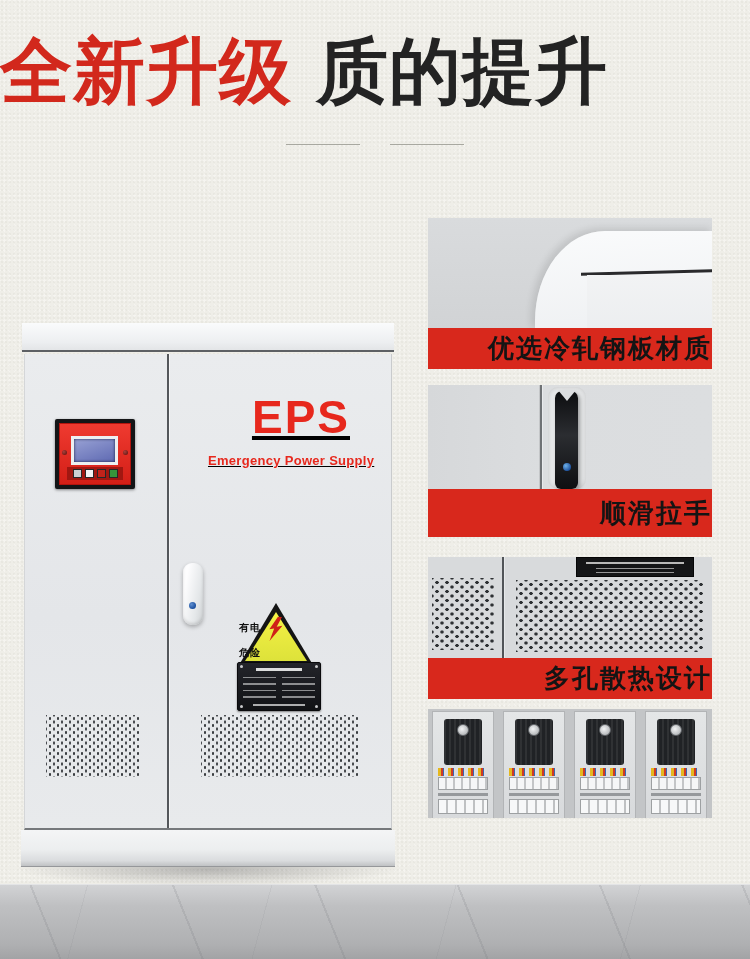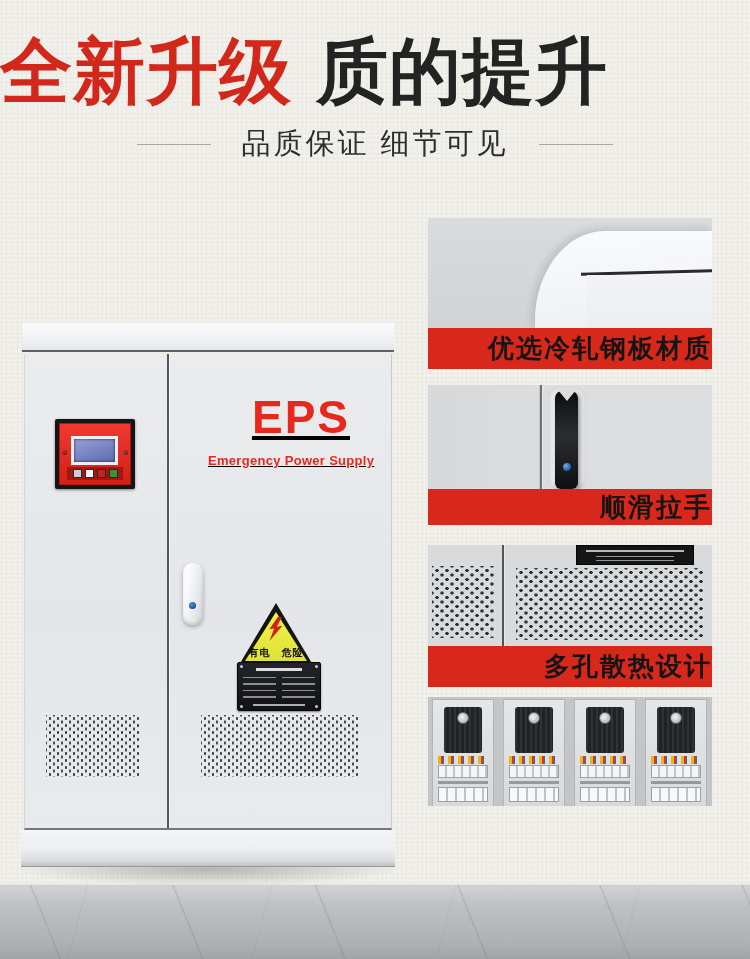--- a/index.html
+++ b/index.html
@@ -84,21 +84,21 @@
 
   
   .warn { position:absolute; left:214px; top:249px; width:74px; height:62px; }
   .warn-tri-outer { position:absolute; inset:0; background:#141414;
     clip-path:polygon(50% 0,100% 100%,0 100%); }
   .warn-tri-inner { position:absolute; left:6px; right:6px; top:9px; bottom:4px;
     background:linear-gradient(180deg,#f5f245,var(--warning-yellow,#d9e437));
     clip-path:polygon(50% 0,100% 100%,0 100%); }
   .bolt { position:absolute; left:50%; top:13px; transform:translateX(-52%) rotate(6deg); }
   .warn-text { position:absolute; bottom:5px; width:100%; display:flex; justify-content:center;
-    gap:11px; font-size:10px; font-weight:700; color:#101010; letter-spacing:1px; }
+    gap:11px; font-size:10px; font-weight:700; color:#101010; letter-spacing:1px;flex-direction:column; }
 
   
   .nameplate { position:absolute; left:212px; top:308px; width:84px; height:49px;
     background:linear-gradient(180deg,#23242a,#111215); border:1px solid #0a0a0c; border-radius:2px;
     box-shadow:0 1px 2px rgba(0,0,0,.45); }
   .np-title { position:absolute; left:22%; top:5px; width:56%; height:3px; background:rgba(255,255,255,.85); }
   .np-cols { position:absolute; left:5px; right:5px; top:14px; bottom:11px; display:flex; gap:6px; }
   .np-col { flex:1; background:repeating-linear-gradient(180deg, rgba(255,255,255,.5) 0 1.5px, transparent 1.5px 6.5px); }
   .np-foot { position:absolute; left:18%; bottom:4px; width:64%; height:2px; background:rgba(255,255,255,.65); }
   .np-screw { position:absolute; width:3px; height:3px; border-radius:50%; background:#c9cacc; }
@@ -119,21 +119,21 @@
   
   .features { position:absolute; left:428px; top:218px; width:284px; z-index:2; }
   .card { margin-bottom:16px; }
   .card.c2 { margin-bottom:20px; } .card.c3 { margin-bottom:10px; }
   .card-img { position:relative; overflow:hidden; }
   .c1 .card-img{height:110px;} .c2 .card-img{height:104px;}
   .c3 .card-img{height:101px;} .c4 .card-img{height:109px;}
   .card-banner { height:41px; background:var(--banner-red,#d8281c);
     display:flex; align-items:center; justify-content:flex-end;
     font-size:26px; font-weight:700; color:#141414; letter-spacing:2px; }
-  .c2 .card-banner,.c4 .card-banner { height:36px; }
+  .c2 .card-banner,.c4 .card-banner { height:48px; }
 
   
   .ci-steel { background:linear-gradient(180deg,#d9dbdd,#d1d3d5); }
   .steel-corner { position:absolute; right:-2px; top:13px; bottom:-2px; width:63%;
     background:linear-gradient(175deg,#fafbfc,#eef0f2);
     border-top-left-radius:70px 90px; box-shadow:-4px -3px 7px rgba(0,0,0,.10); }
   .steel-slot { position:absolute; right:0; top:53px; width:46%; height:3px; background:#2a2a2c;
     transform:skewY(-1.5deg); }
   .steel-door { position:absolute; right:0; top:57px; width:44%; bottom:0;
     background:linear-gradient(180deg,#f2f3f4,#eceef0); }
@@ -192,21 +192,20 @@
     background:repeating-linear-gradient(90deg,#f7f8f9 0 7px,#bfc1c3 7px 9px); }
 </style>
 </head>
 <body>
 
 <div class="hdr-title">
   <span class="t-red">全新升级</span><span class="t-dark">质的提升</span>
 </div>
 <div class="subtitle-row">
   <span class="sub-line"></span>
-  <span class="subtitle">品质保证 细节可见</span>
   <span class="sub-line"></span>
 </div>
 
 <div class="floor"></div>
 <div class="cab-shadow"></div>
 
 <div class="cabinet">
   <div class="cab-cap"></div>
   <div class="cab-body">
     <div class="door-seam"></div>

